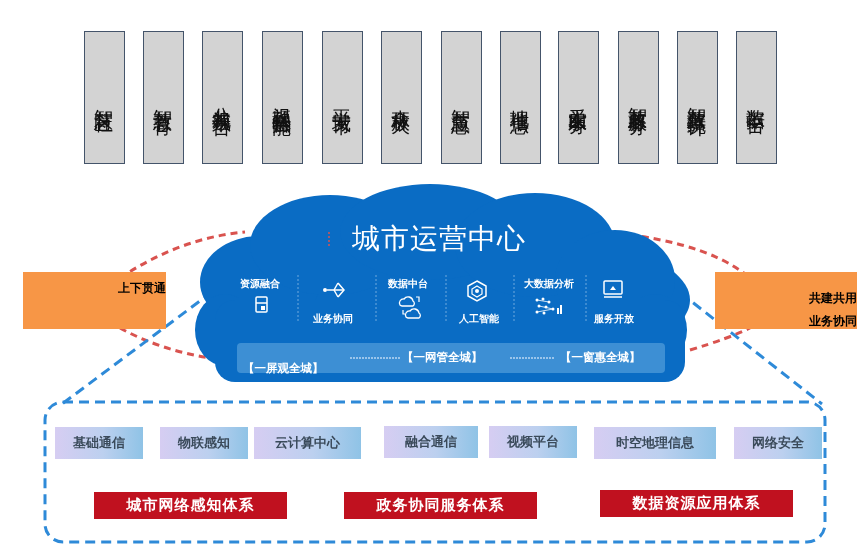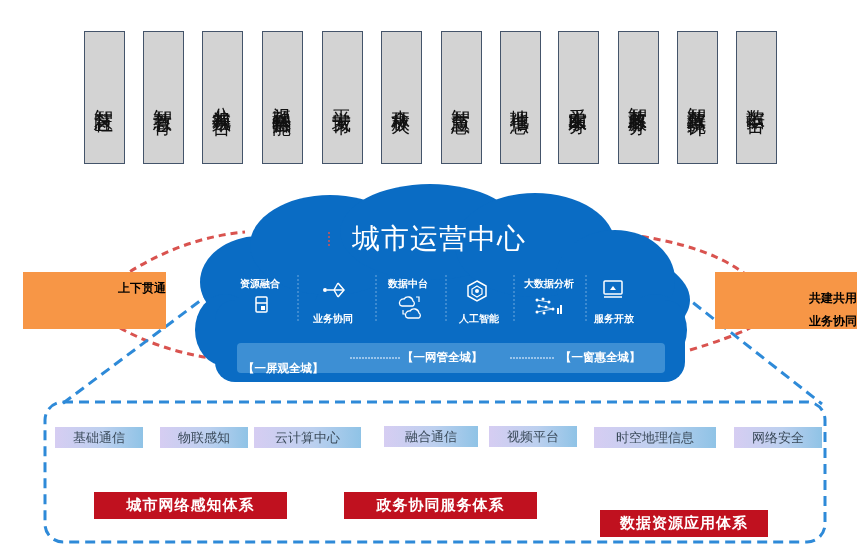--- a/index.html
+++ b/index.html
@@ -11,22 +11,22 @@
   .top-box span { writing-mode: vertical-rl; text-orientation: upright; font-size: 19px;
                   line-height: 22px; letter-spacing: 2px; color: #111; }
   svg.bg { position: absolute; left: 0; top: 0; }
   .abs { position: absolute; }
   .cloud-title { left: 352px; top: 220px; font-size: 28px; color: #fff; letter-spacing: 1px; }
   .cloud-lbl { font-size: 10px; color: #fff; font-weight: bold; }
   .cloud-icon { color: #fff; font-size: 15px; }
   .bar-text { font-size: 11.5px; color: #fff; font-weight: bold; }
   .orange { background: #f79646; color: #000000; font-weight: bold; font-size: 12px;
             text-align: right; line-height: 23px; }
-  .layer-chip { height: 21px; display: flex; align-items: center; justify-content: center;
-                font-size: 13px; font-weight: normal; color: #3a4a5a;
+  .layer-chip { height: 32px; display: flex; align-items: center; justify-content: center;
+                font-size: 13px; font-weight: bold; color: #3a4a5a;
                 background: linear-gradient(90deg, #d6cdf2 0%, #bcd0ef 55%, #8fc3e6 100%); }
   .system-btn { height: 27px; border-radius: 0; background: #c0111f; color: #fff;
                 font-size: 15px; font-weight: bold; display: flex; align-items: center;
                 justify-content: center; letter-spacing: 1px; }
 </style>
 </head>
 <body>
 
 <svg class="bg" width="866" height="558">
 
@@ -196,13 +196,13 @@
 <div class="abs layer-chip" style="left:55px;top:427px;width:88px">基础通信</div>
 <div class="abs layer-chip" style="left:160px;top:427px;width:88px">物联感知</div>
 <div class="abs layer-chip" style="left:254px;top:427px;width:107px">云计算中心</div>
 <div class="abs layer-chip" style="left:384px;top:426px;width:94px">融合通信</div>
 <div class="abs layer-chip" style="left:489px;top:426px;width:88px">视频平台</div>
 <div class="abs layer-chip" style="left:594px;top:427px;width:122px">时空地理信息</div>
 <div class="abs layer-chip" style="left:734px;top:427px;width:88px">网络安全</div>
 
 <div class="abs system-btn" style="left:94px;top:492px;width:193px">城市网络感知体系</div>
 <div class="abs system-btn" style="left:344px;top:492px;width:193px">政务协同服务体系</div>
-<div class="abs system-btn" style="left:600px;top:510px;width:168px">数据资源应用体系</div>
+<div class="abs system-btn" style="left:600px;top:490px;width:193px">数据资源应用体系</div>
 
 </body></html>

